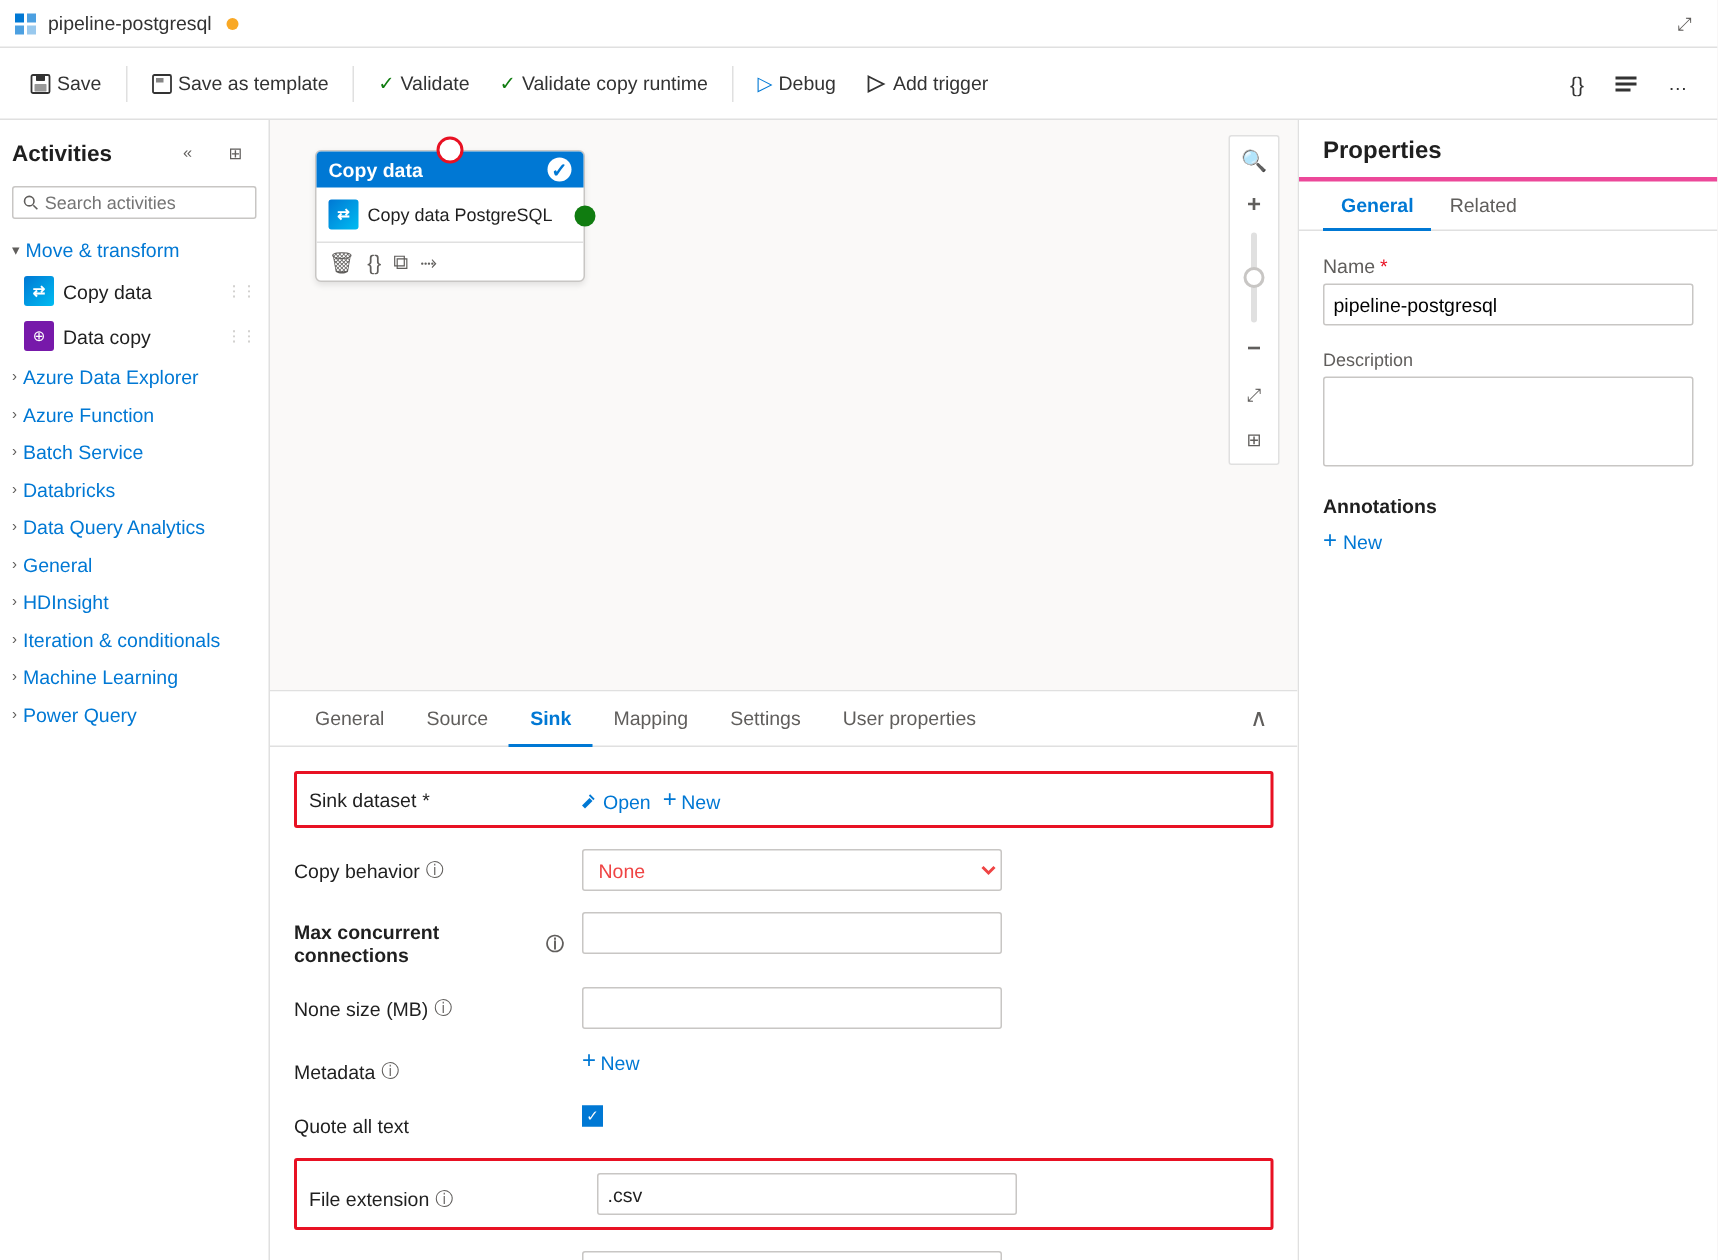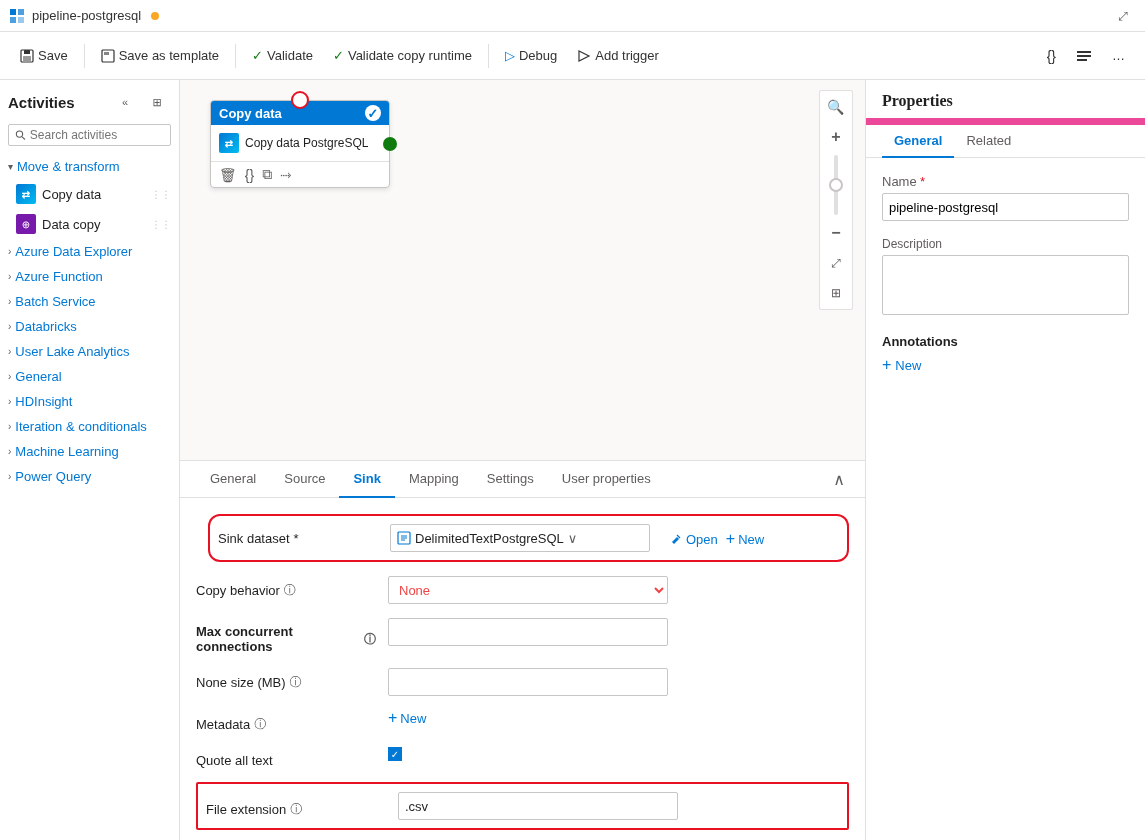--- a/index.html
+++ b/index.html
@@ -317,23 +317,22 @@
       padding-top: 2px;
     }
 
     .sink-dataset-row {
       display: flex;
       align-items: center;
       margin-bottom: 14px;
       gap: 12px;
       border: 2px solid #e81123;
       padding: 8px;
-      border-radius: 12px;
-      background: #fff;
-      margin-left: 12px;
+      border-radius: 2px;
+      background: #fff;
     }
     .sink-dataset-label {
       width: 160px;
       flex-shrink: 0;
       color: #1f1f1f;
       font-size: 13px;
       display: flex;
       align-items: center;
       gap: 4px;
     }
@@ -403,22 +402,21 @@
       background: #fff;
       border-left: 1px solid #e0e0e0;
       display: flex;
       flex-direction: column;
     }
     .props-header {
       padding: 12px 16px 8px;
       font-size: 16px;
       font-weight: 600;
       color: #1f1f1f;
-      border-bottom: 7px solid #ec4899;
-      font-family: Liberation Serif, serif;
+      border-bottom: 3px solid #ec4899;
     }
     .props-tabs {
       display: flex;
       padding: 0 16px;
       border-bottom: 1px solid #e0e0e0;
     }
     .props-tab {
       padding: 8px 12px;
       cursor: pointer;
       font-size: 13px;
@@ -614,21 +612,21 @@
     </div>
     <div class="sidebar-group">
       <div class="sidebar-group-header">
         <span class="chevron">›</span>
         <span>Databricks</span>
       </div>
     </div>
     <div class="sidebar-group">
       <div class="sidebar-group-header">
         <span class="chevron">›</span>
-        <span>User Lake Analytics</span>
+        <span>Data Query Analytics</span>
       </div>
     </div>
     <div class="sidebar-group">
       <div class="sidebar-group-header">
         <span class="chevron">›</span>
         <span>General</span>
       </div>
     </div>
     <div class="sidebar-group">
       <div class="sidebar-group-header">
@@ -719,30 +717,20 @@
               <span>User properties</span>
             </div>
             <div class="collapse-btn">∧</div>
           </div>
           <div class="bottom-content">
 
             <div class="sink-dataset-row">
               <div class="sink-dataset-label">
                 <span>Sink dataset</span>
                 <span class="required">*</span>
-              </div>
-              <div class="dataset-select-wrapper">
-                <svg width="14" height="14" viewBox="0 0 14 14">
-                    <rect x="1" y="1" width="12" height="12" rx="1" fill="none" stroke="#0078d4" stroke-width="1.2"></rect>
-                    <line x1="4" y1="5" x2="10" y2="5" stroke="#0078d4" stroke-width="1"></line>
-                    <line x1="4" y1="7" x2="10" y2="7" stroke="#0078d4" stroke-width="1"></line>
-                    <line x1="4" y1="9" x2="8" y2="9" stroke="#0078d4" stroke-width="1"></line>
-                  </svg>
-                <span>DelimitedTextPostgreSQL</span>
-                <span style="color:#605e5c; margin-left:auto;">∨</span>
               </div>
               <div class="form-row-actions">
                 <button class="link-btn">
                   <svg width="12" height="12" viewBox="0 0 12 12">
                       <path d="M2 9 L7 4 L9 6 L4 11 Z" fill="#0078d4"></path>
                       <line x1="7" y1="2" x2="10" y2="5" stroke="#0078d4" stroke-width="1.2"></line>
                     </svg>
                   <span>Open</span>
                 </button>
                 <button class="new-btn">

